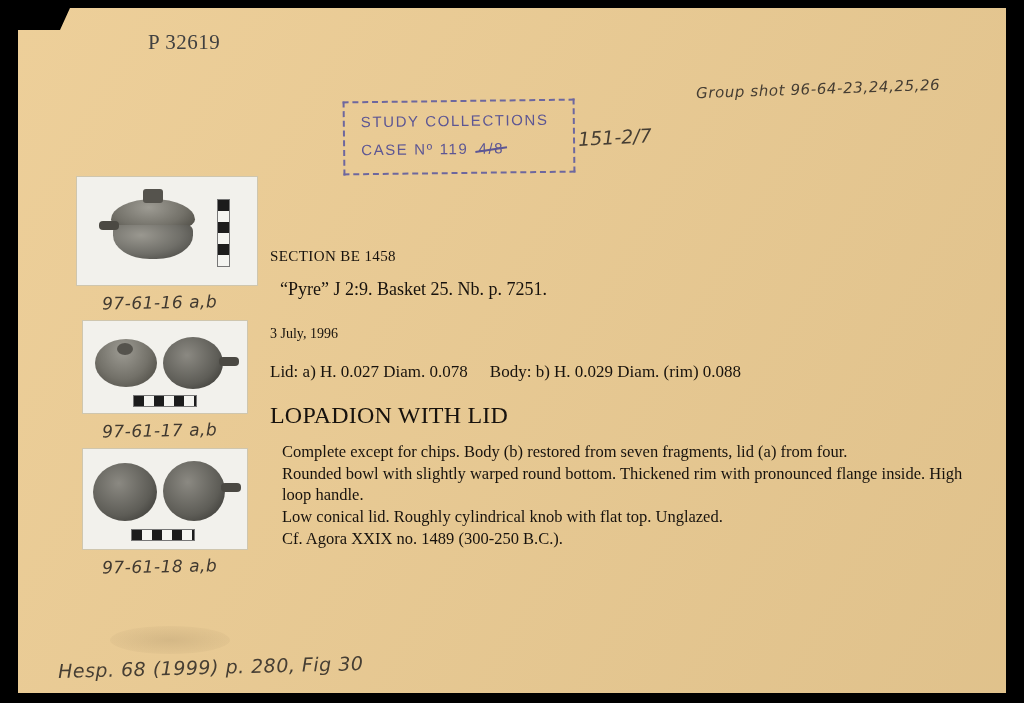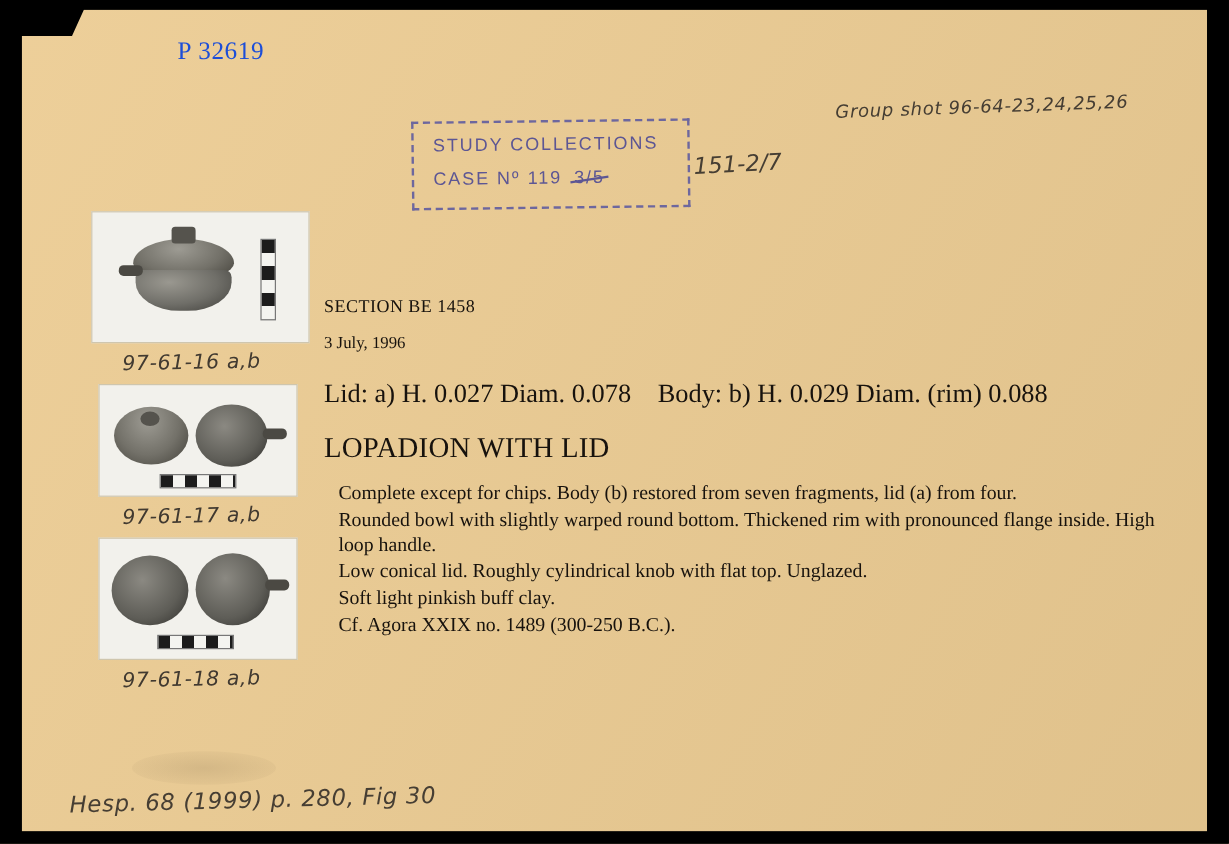--- a/index.html
+++ b/index.html
@@ -45,21 +45,21 @@
     pointer-events: none;
   }
 
   
   .pnum {
     position: absolute;
     left: 130px;
     top: 22px;
     font-size: 21px;
     letter-spacing: 0.5px;
-    color: #1d4ed8;
+    color: #404040;
     font-family: "Liberation Serif", serif;
   }
 
   
   .stamp {
     position: absolute;
     left: 325px;
     top: 92px;
     width: 228px;
     height: 70px;
@@ -223,21 +223,21 @@
   }
   .pyre-line {
     font-size: 18px;
     margin: 0 0 26px 10px;
   }
   .date-line {
     font-size: 14px;
     margin: 0 0 20px 0;
   }
   .dims-line {
-    font-size: 22px;
+    font-size: 17px;
     margin: 0 0 20px 0;
   }
   .dims-line .gap { display: inline-block; width: 22px; }
   .obj-title {
     font-size: 24px;
     letter-spacing: 0.2px;
     margin: 0 0 12px 0;
     font-family: "Liberation Serif", serif;
   }
   .desc {
@@ -264,21 +264,21 @@
 
 <div id="page">
   <div class="card">
     <div class="card-shade"></div>
 
     <div class="pnum">P 32619</div>
 
     <div class="stamp">
       <div class="l1">STUDY COLLECTIONS</div>
       <div class="l2">
-        <span>CASE Nº</span><span class="stamp-case-no">119</span><span class="stamp-strike">3/5</span>
+        <span>CASE Nº</span><span class="stamp-case-no">119</span><span class="stamp-strike">4/8</span>
       </div>
     </div>
 
     <div class="hand hand-151">151-2/7</div>
     <div class="hand hand-group">Group shot  96-64-23,24,25,26</div>
     <div class="hand hand-bottom">Hesp. 68 (1999) p. 280, Fig 30</div>
 
     <div class="smudge"></div>
 
     <div class="photo-col">
@@ -312,28 +312,28 @@
           <div class="handle" style="left:138px; top:34px; width:20px; height:9px;"></div>
           <div class="scale-h" style="left:48px; top:80px; width:62px;"></div>
         </div>
         <div class="caption">97-61-18 a,b</div>
       </div>
 
     </div>
 
     <div class="body-text">
       <div class="section-title">SECTION BE 1458</div>
+      <div class="pyre-line">“Pyre” J 2:9.  Basket 25.  Nb. p. 7251.</div>
       <div class="date-line">3 July, 1996</div>
       <div class="dims-line">
         <span>Lid: a)  H.  0.027   Diam.  0.078</span><span class="gap"></span><span>Body:  b)  H.  0.029  Diam. (rim)  0.088</span>
       </div>
       <div class="obj-title">LOPADION WITH LID</div>
       <div class="desc">
         <p>Complete except for chips.  Body (b) restored from seven fragments, lid (a) from four.</p>
         <p>Rounded bowl with slightly warped round bottom.  Thickened rim with pronounced flange inside. High loop handle.</p>
         <p>Low conical lid.  Roughly cylindrical knob with flat top.  Unglazed.</p>
-        <p>Soft light pinkish buff clay.</p>
         <p><span>Cf. </span><span class="ul">Agora XXIX</span><span> no. 1489 (300-250 B.C.).</span></p>
       </div>
     </div>
 
   </div>
 </div>
 
 </body></html>

